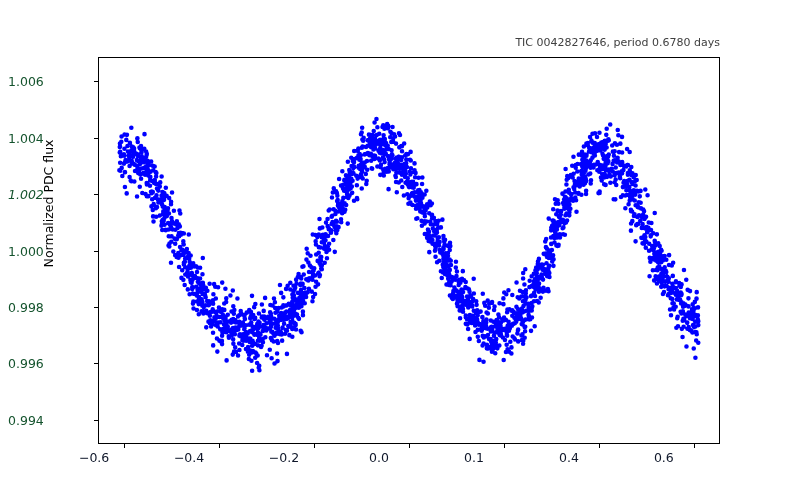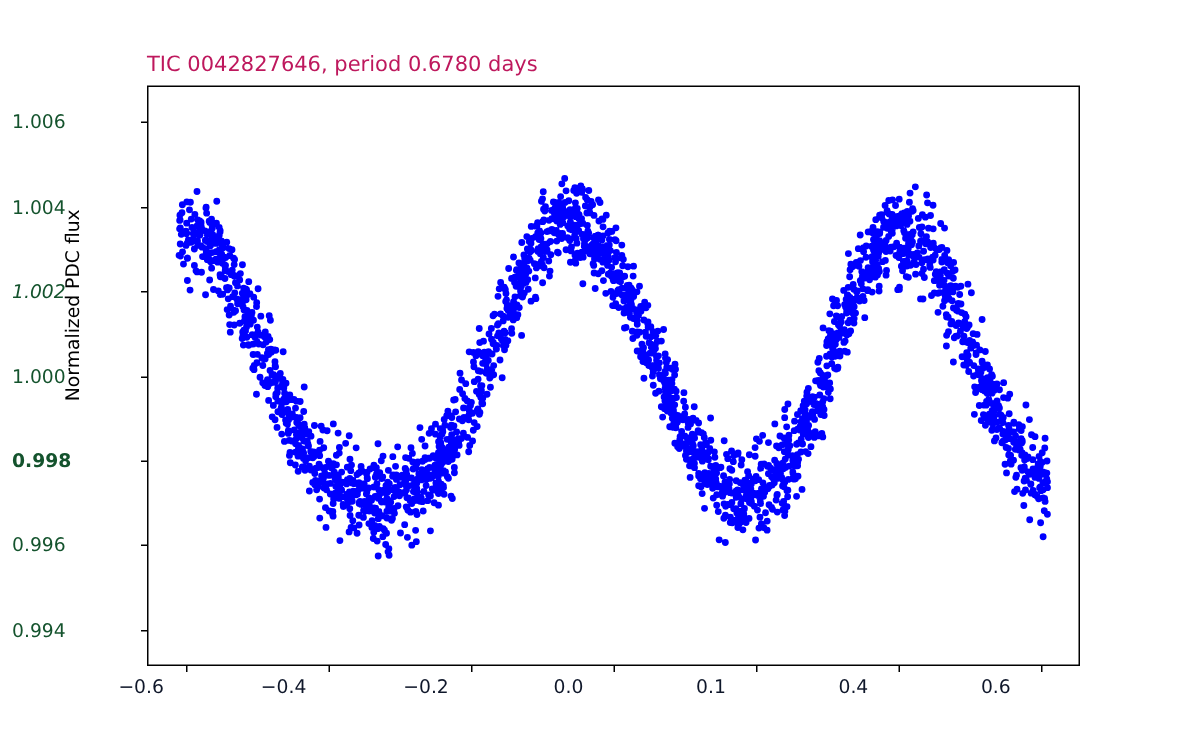--- a/index.html
+++ b/index.html
@@ -37,23 +37,23 @@
     top: 0;
     width: 100%;
     height: 100%;
   }
   
   #chart-title {
     position: absolute;
     left: 98px;
     top: 34px;
     width: 622px;
-    text-align: left;
-    font-size: 14px;
-    color: #be185d;
+    text-align: right;
+    font-size: 11px;
+    color: #404040;
     line-height: 18px;
     white-space: nowrap;
   }
   
   #ylabel {
     position: absolute;
     left: -52px;
     top: 196px;
     width: 200px;
     text-align: center;
@@ -115,21 +115,21 @@
 <div id="figure">
 
   <div id="chart-title">TIC 0042827646, period 0.6780 days</div>
 
   <div id="ylabel">Normalized PDC flux</div>
 
 
   <div id="ytick-labels">
       <div class="ytick-label" style="top: 419.989px;">0.994</div>
       <div class="ytick-label" style="top: 363.493px;">0.996</div>
-      <div class="ytick-label" style="top: 306.996px; font-weight: bold;">0.998</div>
+      <div class="ytick-label" style="top: 306.996px;">0.998</div>
       <div class="ytick-label" style="top: 250.5px;">1.000</div>
       <div class="ytick-label" style="top: 194.004px; font-style: italic;">1.002</div>
       <div class="ytick-label" style="top: 137.507px;">1.004</div>
       <div class="ytick-label" style="top: 81.0109px;">1.006</div>
     </div>
   <div id="xtick-labels">
       <div class="xtick-label" style="left: 124.115px;">−0.6</div>
       <div class="xtick-label" style="left: 219.076px;">−0.4</div>
       <div class="xtick-label" style="left: 314.038px;">−0.2</div>
       <div class="xtick-label" style="left: 409px;">0.0</div>

